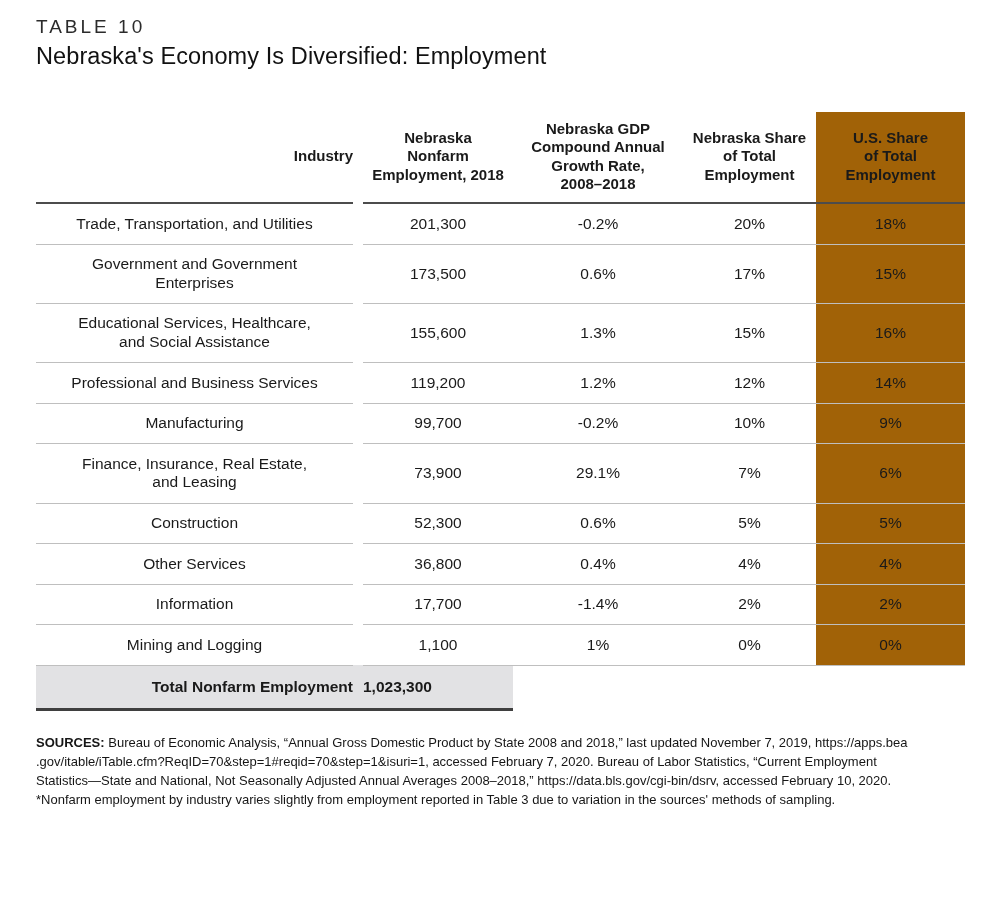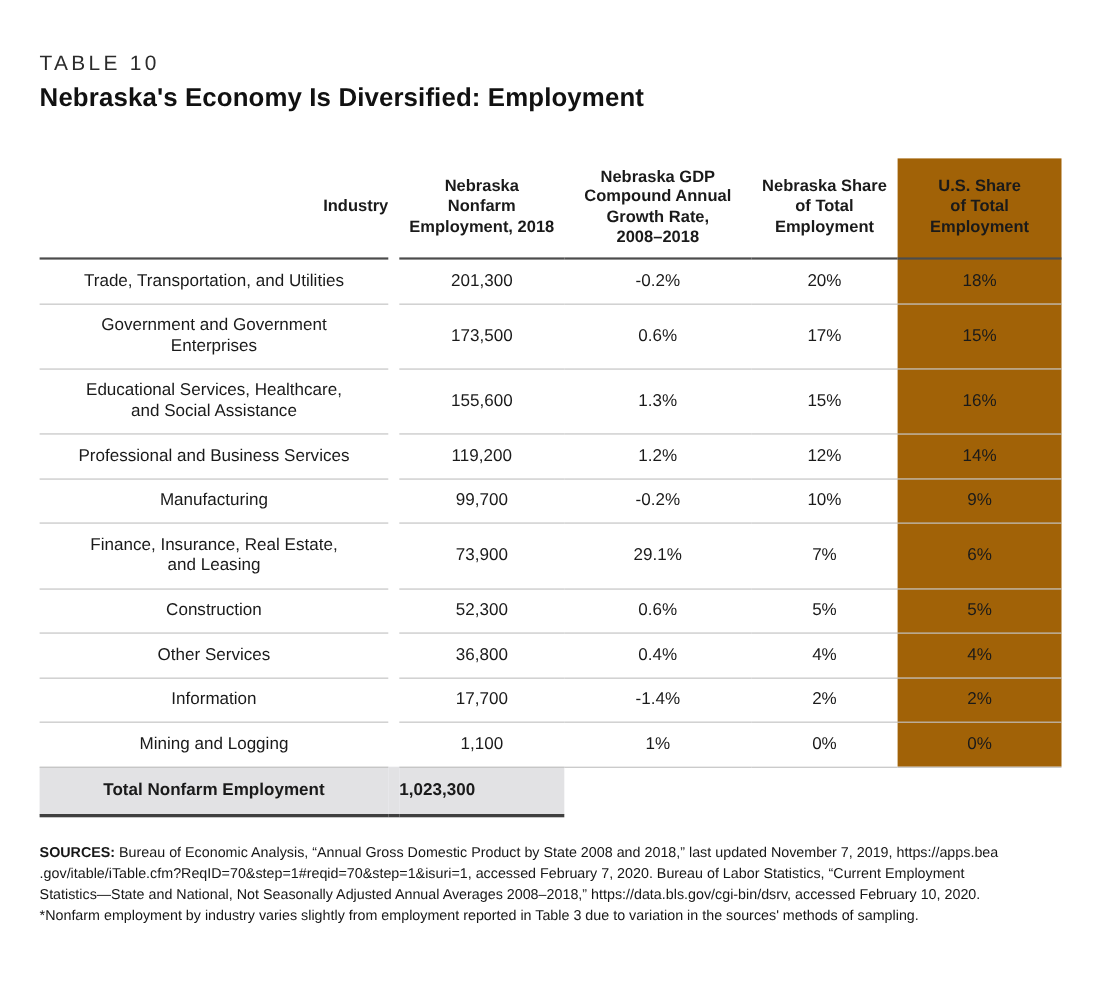--- a/index.html
+++ b/index.html
@@ -3,32 +3,32 @@
 <meta charset="utf-8">
 <style>
   * { box-sizing: border-box; margin: 0; padding: 0; }
   html, body { background: #ffffff; }
   body {
     width: 1000px; height: 903px;
     font-family: "Liberation Sans", sans-serif;
     color: #1a1a1a;
     overflow: hidden;
   }
-  .page { padding: 48px 34px 0 36px; }
+  .page { padding: 16px 34px 0 36px; }
 
   .kicker {
     font-size: 19px;
     letter-spacing: 3px;
     color: #2b2b2b;
     font-weight: 400;
   }
   .title {
     margin-top: 5px;
     font-size: 23.5px;
-    font-weight: 700;
+    font-weight: 400;
     color: #111111;
     letter-spacing: 0.1px;
   }
 
   table.emp {
     margin-top: 42px;
     border-collapse: collapse;
     table-layout: fixed;
     width: 929px;
   }
@@ -66,21 +66,21 @@
 
   th.us, td.us { background: #a16207; }
 
   tfoot td { border-bottom: none; padding: 12px 0; vertical-align: middle; }
   tfoot td.total-cell {
     background: #e2e2e4;
     border-bottom: 3px solid #3f3f3f;
     font-weight: 700;
     font-size: 15.5px;
   }
-  tfoot td.c-ind { text-align: center; margin-top: 48px; }
+  tfoot td.c-ind { text-align: right; margin-top: 48px; }
   tfoot td.num { }
 
   .notes {
     margin-top: 23px;
     width: 952px;
     font-size: 13px;
     line-height: 1.46;
     color: #161616;
   }
   .notes p.sources { white-space: pre-line; }

